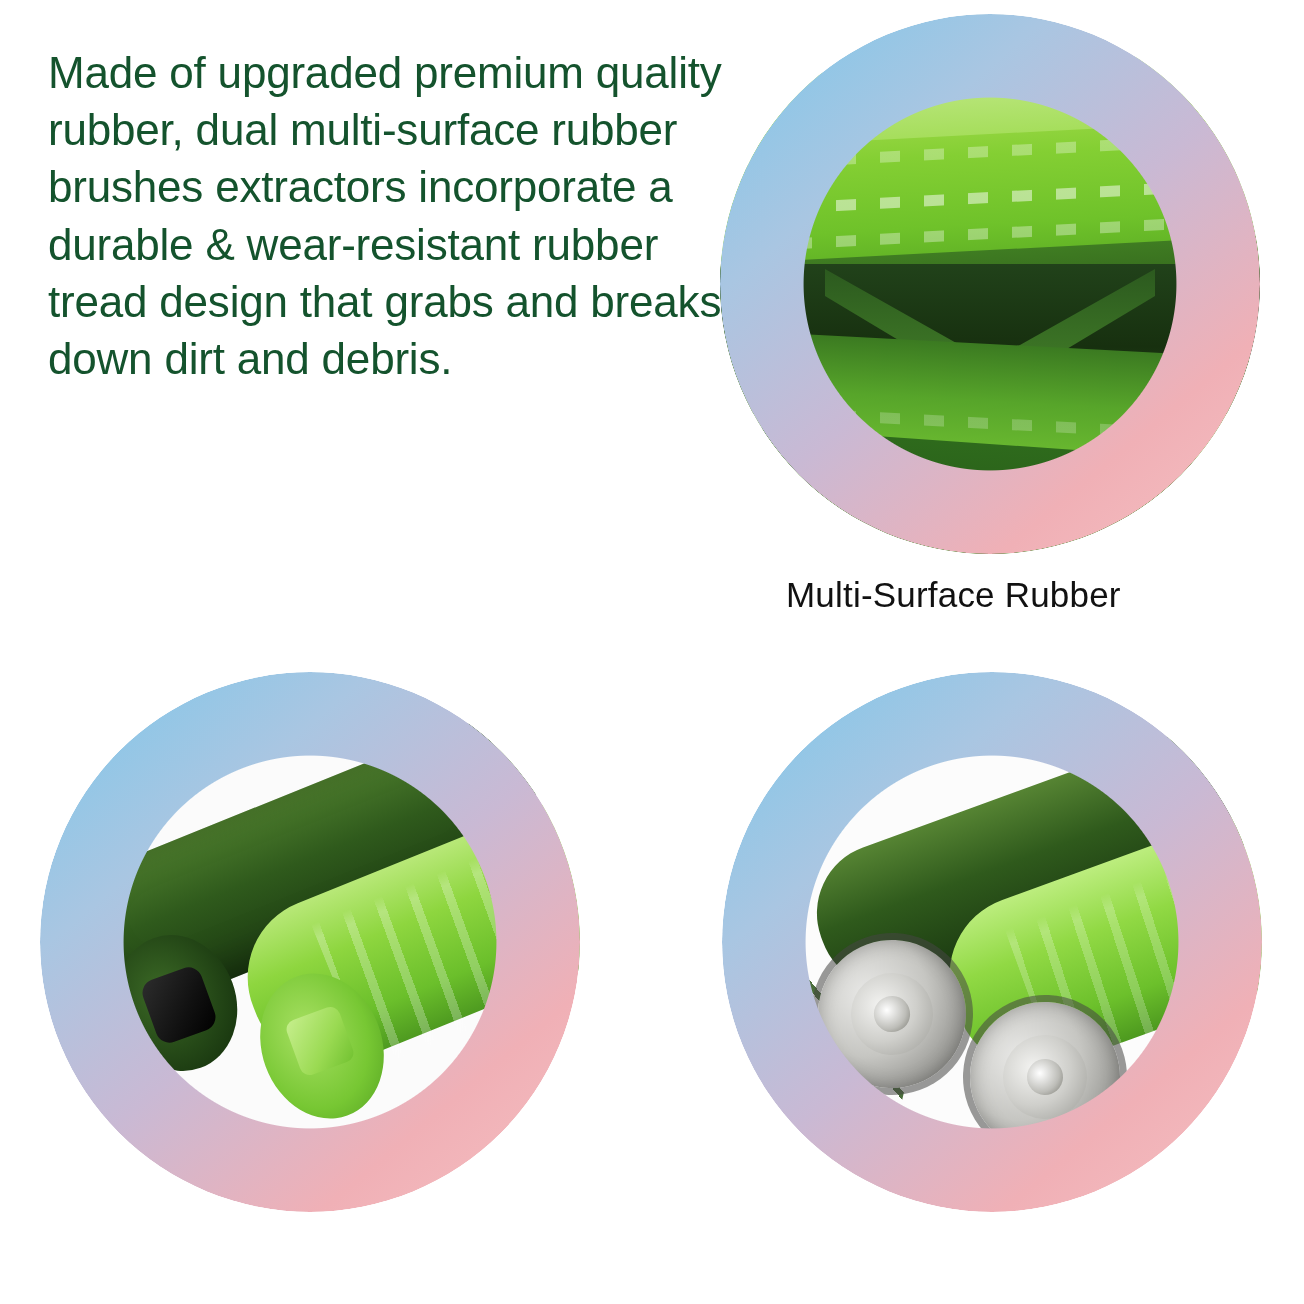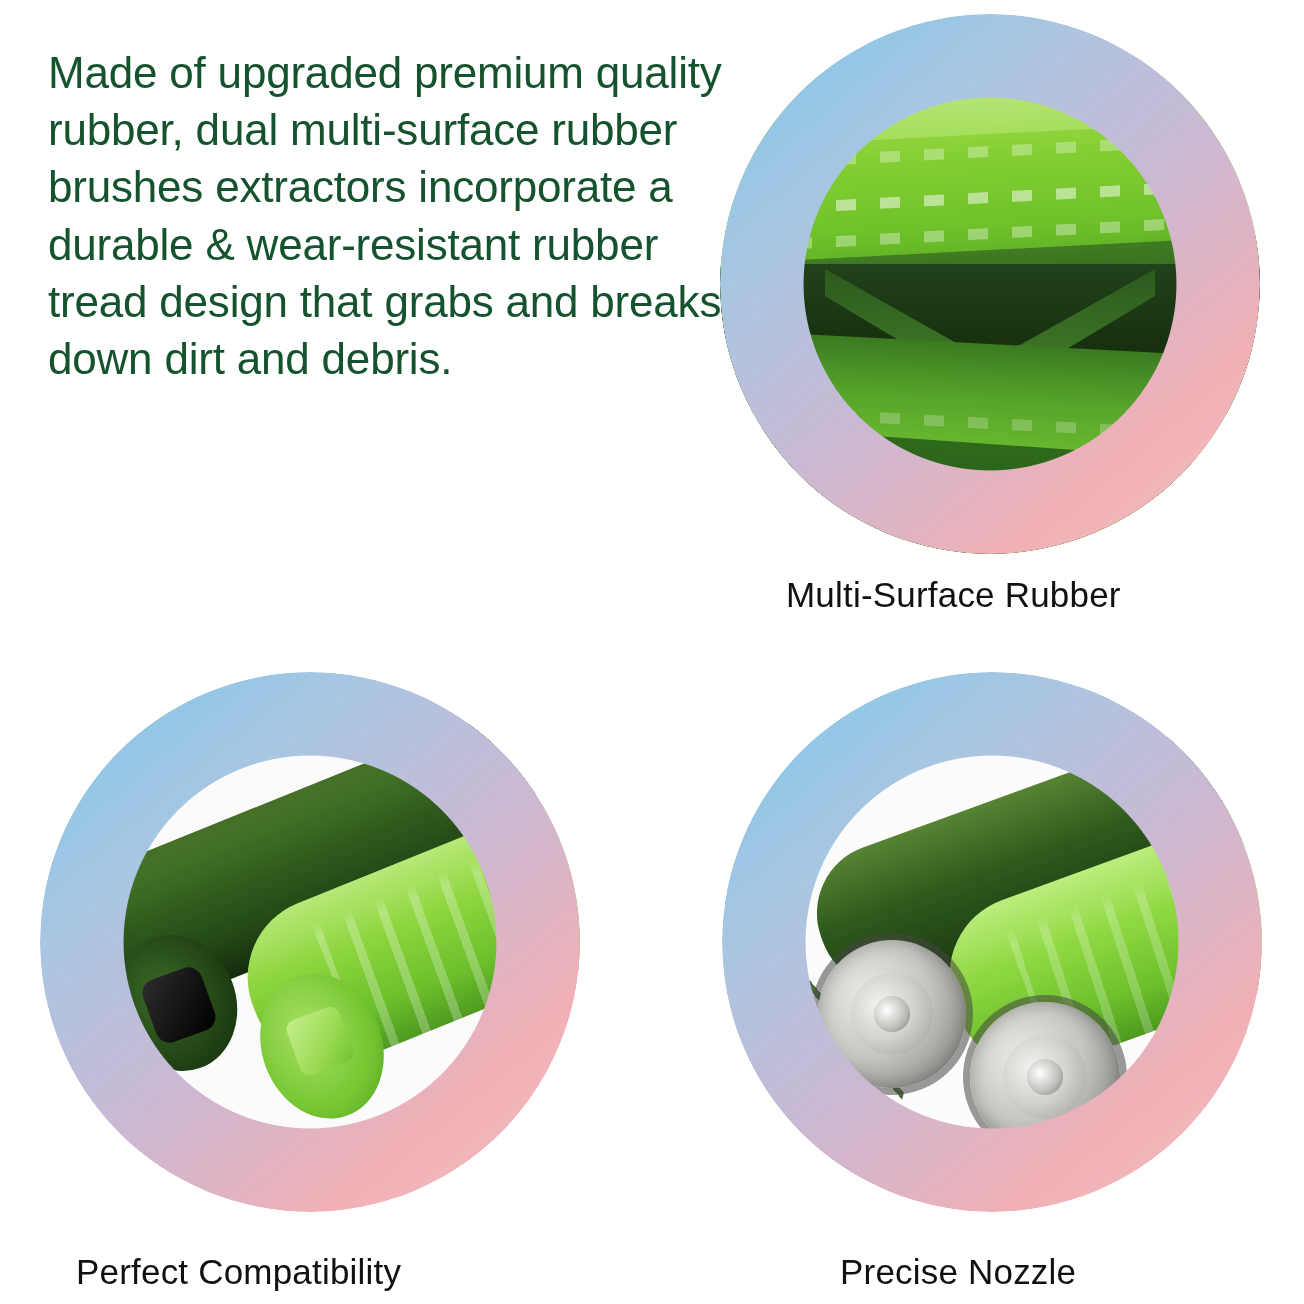--- a/index.html
+++ b/index.html
@@ -331,21 +331,20 @@
         <div class="bl-darkcap"></div>
         <div class="bl-hub"></div>
         <div class="bl-light"></div>
         <div class="bl-treads"></div>
         <div class="bl-lightcap"></div>
         <div class="bl-peg"></div>
       </div>
       <div class="ring"></div>
     </div>
   </div>
-  <div class="caption" id="cap-bottom-left">Perfect Compatibility</div>
 
   <div class="panel" id="panel-bottom-right">
     <div class="circle">
       <div class="photo">
         <div class="br-bg"></div>
         <div class="br-dark"></div>
         <div class="br-fins"></div>
         <div class="br-light"></div>
         <div class="br-treads"></div>
         <div class="bearing" id="bearing-1">
@@ -353,15 +352,14 @@
           <div class="screw"></div>
         </div>
         <div class="bearing" id="bearing-2">
           <div class="inner"></div>
           <div class="screw"></div>
         </div>
       </div>
       <div class="ring"></div>
     </div>
   </div>
-  <div class="caption" id="cap-bottom-right">Precise Nozzle</div>
 
 </div>
 
 </body></html>

